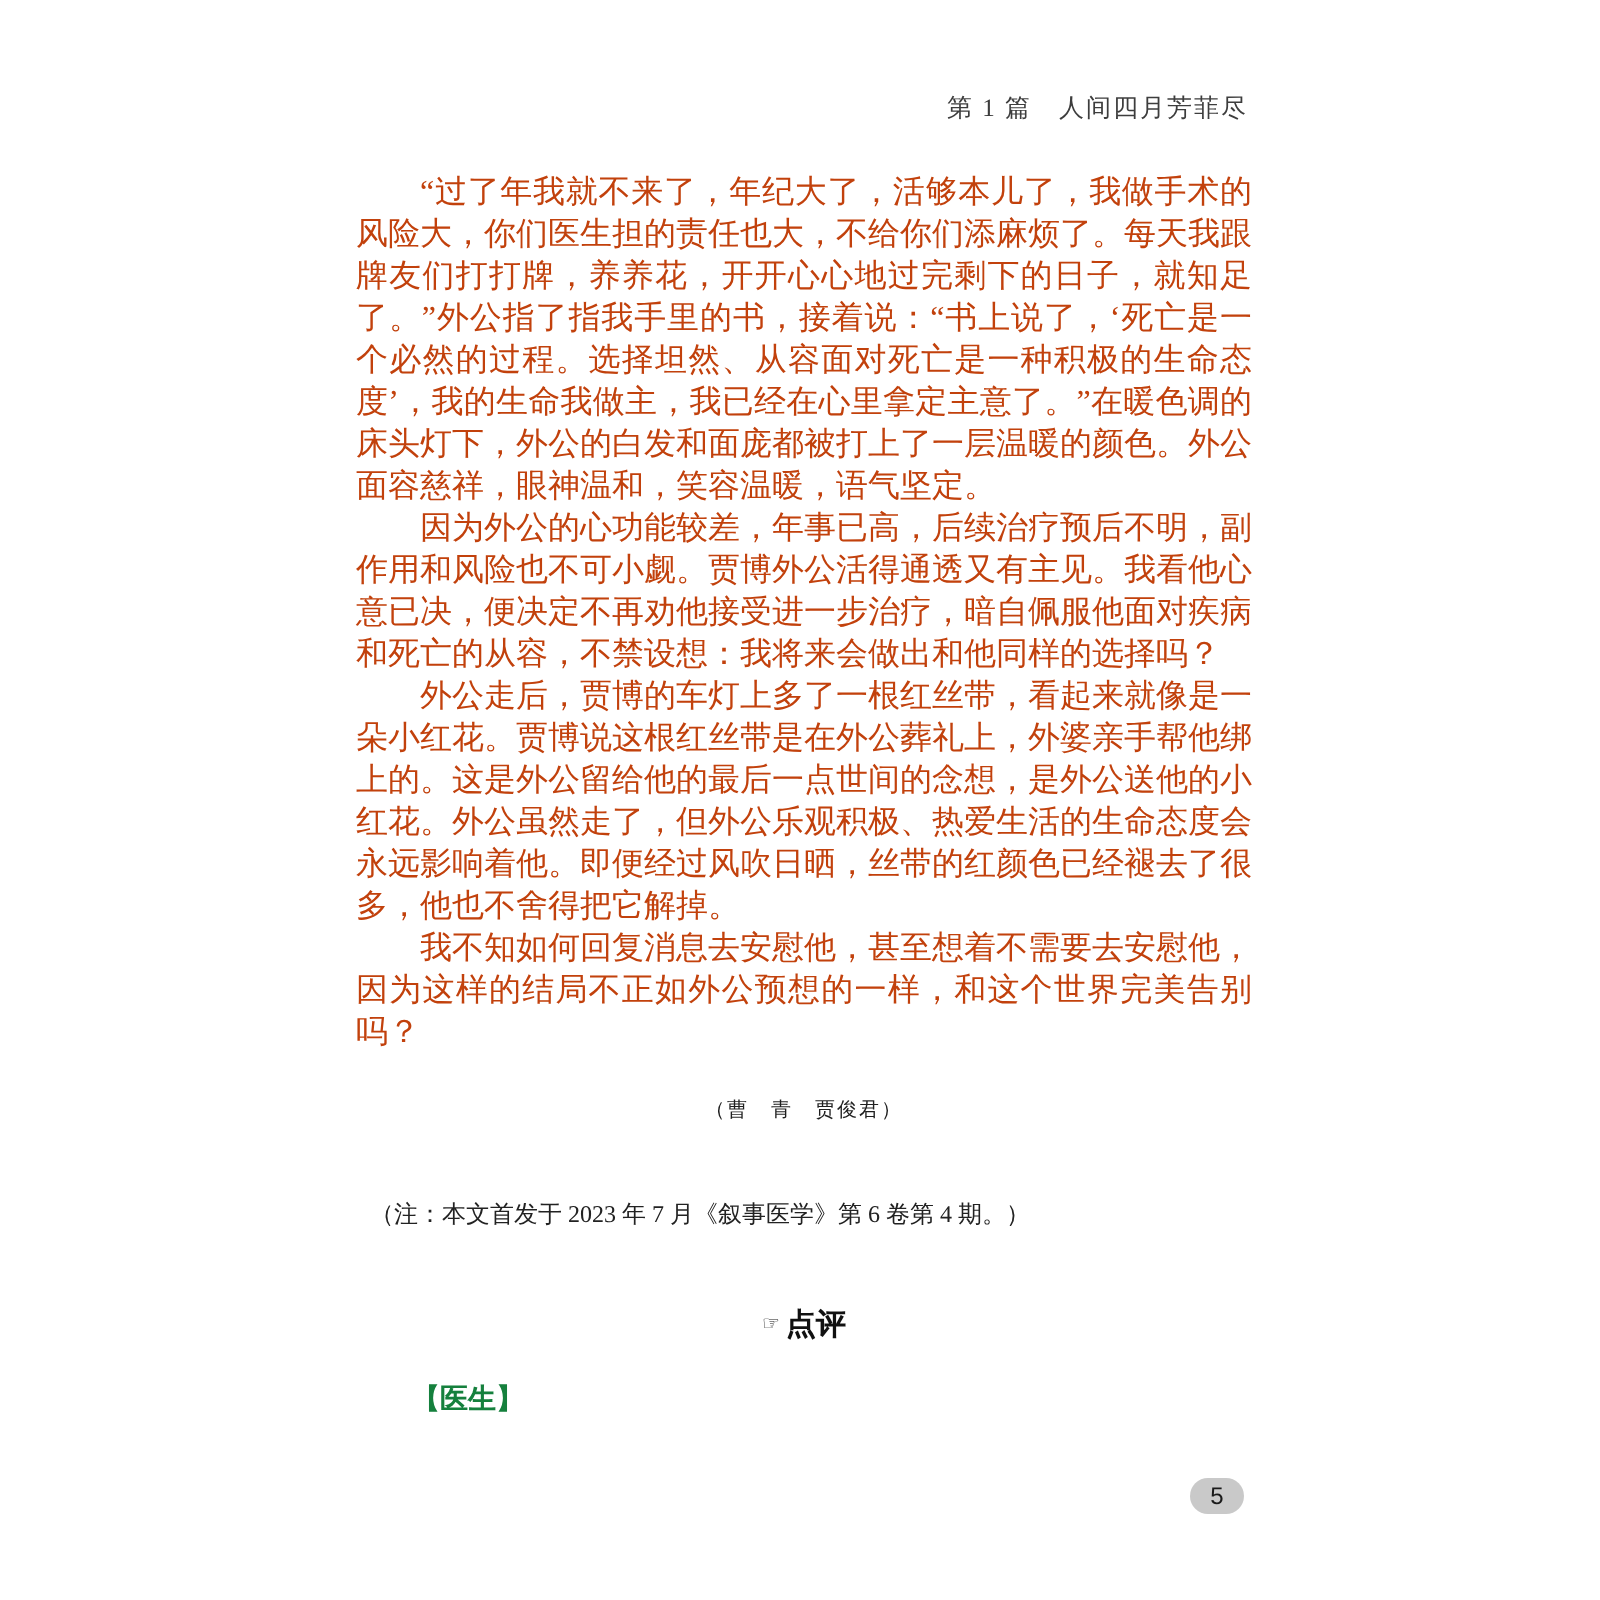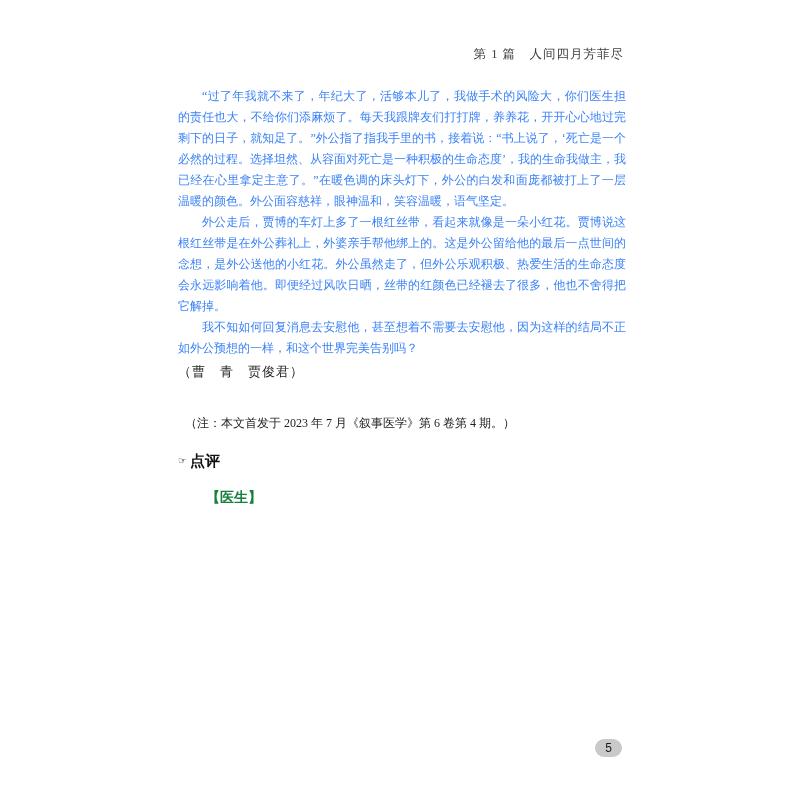--- a/index.html
+++ b/index.html
@@ -25,48 +25,49 @@
   .page-header {
     font-size: 12.5px;
     line-height: 16px;
     text-align: right;
     color: #3d3d3d;
     letter-spacing: 1px;
     margin: 0 2px 24px 0;
   }
   .article p, .review-para {
     margin: 0;
-    font-size: 12px;
+    font-size: 16px;
     line-height: 21px;
     text-align: justify;
     text-indent: 2em;
-    color: #3b82f6;
+    color: #c2410c;
   }
   .authors {
-    text-align: left;
-    font-size: 13px;
+    text-align: center;
+    font-size: 10px;
     line-height: 21px;
     letter-spacing: 1px;
-    margin-top: 2px;
+    margin-top: 18px;
     color: #1f1f1f;
   }
   .note {
     margin-top: 33px;
     padding-left: 7px;
     font-size: 12px;
     line-height: 17px;
     color: #222222;
   }
   .review-heading {
-    margin-top: 19px;
+    margin-top: 37px;
     font-family: "Liberation Sans", "DejaVu Sans", sans-serif;
     font-weight: bold;
     font-size: 15px;
     line-height: 20px;
     color: #111111;
+    text-align: center;
   }
   .hand-icon {
     font-size: 10px;
     font-weight: normal;
     margin-right: 3px;
     vertical-align: 2px;
     color: #111111;
   }
   .review-sub {
     margin-top: 17px;
@@ -96,20 +97,21 @@
 </head>
 <body>
 
 <div class="page">
   <div class="content">
 
     <div class="page-header">第 1 篇　人间四月芳菲尽</div>
 
     <div class="article">
       <p>“过了年我就不来了，年纪大了，活够本儿了，我做手术的风险大，你们医生担的责任也大，不给你们添麻烦了。每天我跟牌友们打打牌，养养花，开开心心地过完剩下的日子，就知足了。”外公指了指我手里的书，接着说：“书上说了，‘死亡是一个必然的过程。选择坦然、从容面对死亡是一种积极的生命态度’，我的生命我做主，我已经在心里拿定主意了。”在暖色调的床头灯下，外公的白发和面庞都被打上了一层温暖的颜色。外公面容慈祥，眼神温和，笑容温暖，语气坚定。</p>
+      <p>因为外公的心功能较差，年事已高，后续治疗预后不明，副作用和风险也不可小觑。贾博外公活得通透又有主见。我看他心意已决，便决定不再劝他接受进一步治疗，暗自佩服他面对疾病和死亡的从容，不禁设想：我将来会做出和他同样的选择吗？</p>
       <p>外公走后，贾博的车灯上多了一根红丝带，看起来就像是一朵小红花。贾博说这根红丝带是在外公葬礼上，外婆亲手帮他绑上的。这是外公留给他的最后一点世间的念想，是外公送他的小红花。外公虽然走了，但外公乐观积极、热爱生活的生命态度会永远影响着他。即便经过风吹日晒，丝带的红颜色已经褪去了很多，他也不舍得把它解掉。</p>
       <p>我不知如何回复消息去安慰他，甚至想着不需要去安慰他，因为这样的结局不正如外公预想的一样，和这个世界完美告别吗？</p>
 
       <div class="authors">（曹　青　贾俊君）</div>
 
       <div class="note">（注：本文首发于 2023 年 7 月《叙事医学》第 6 卷第 4 期。）</div>
     </div>
 
     <div class="review">
       <div class="review-heading">

